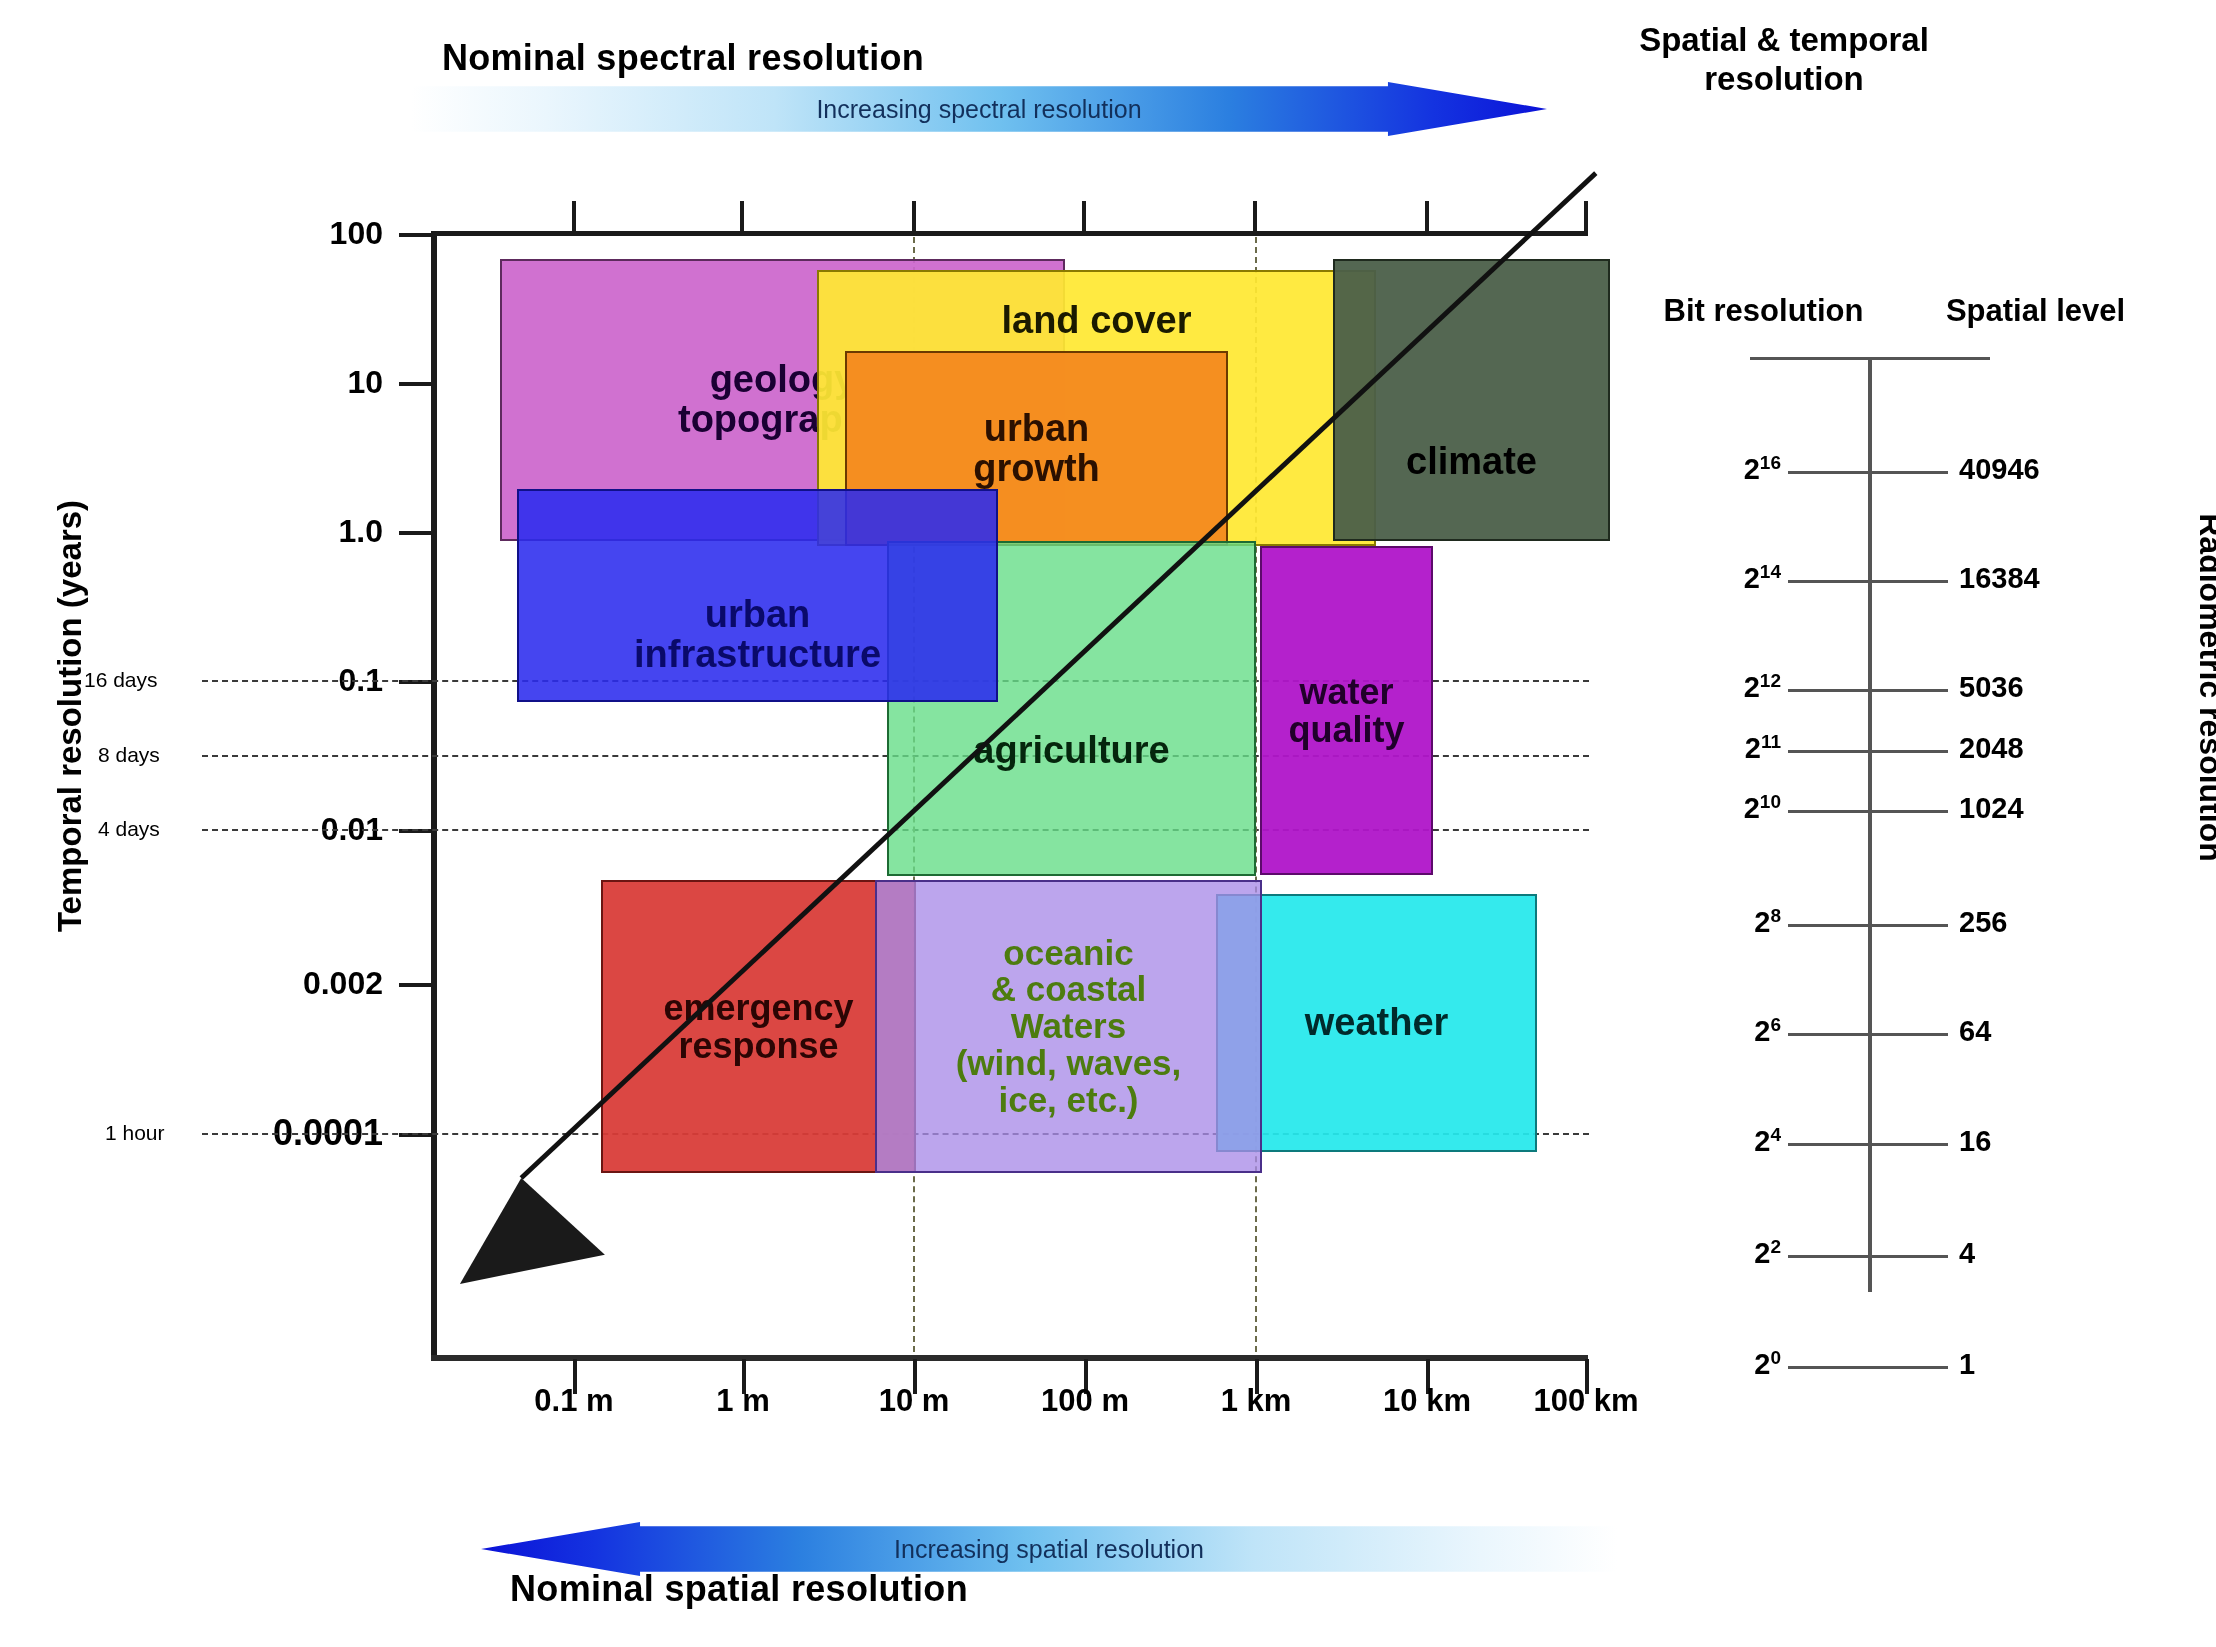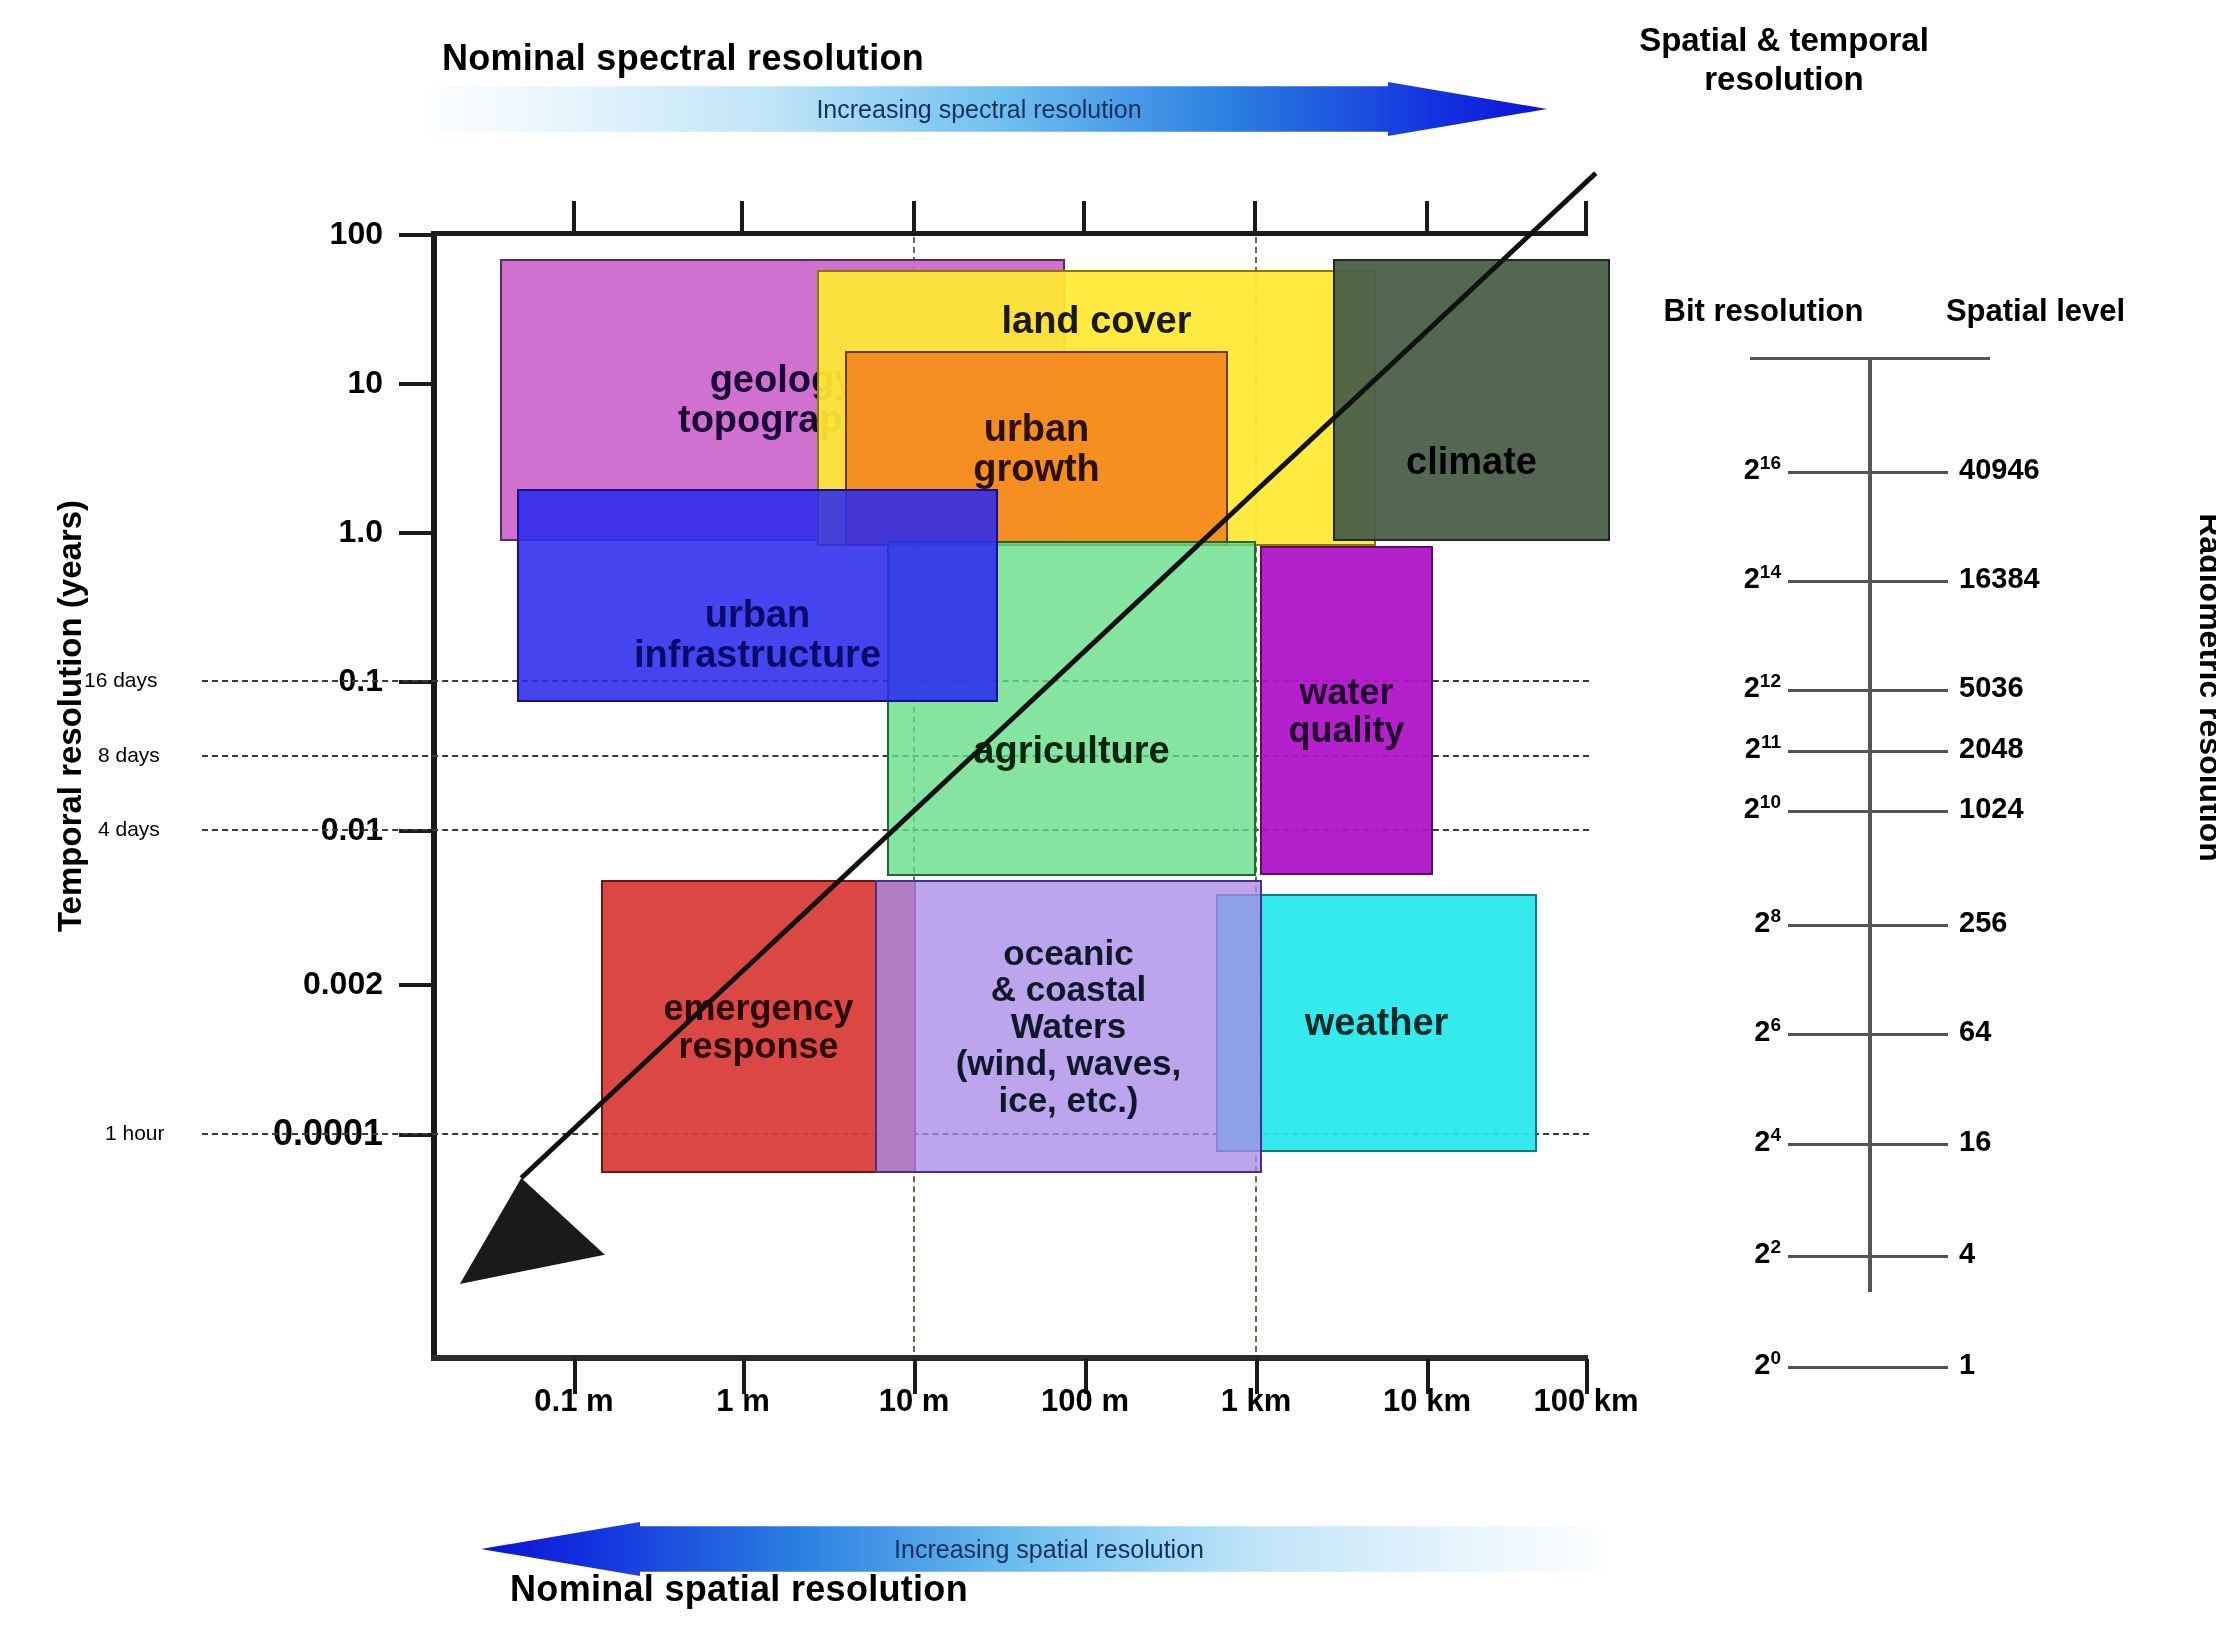--- a/index.html
+++ b/index.html
@@ -212,21 +212,21 @@
 </div>
 
 <div class="box" style="left:1216px;top:894px;width:321px;height:258px;
             background:rgba(37,232,236,.93);border:2.1px solid #0d7a7c;
             font-size:38px;color:#012a2b;">
   <span>weather</span>
 </div>
 
 <div class="box" style="left:875px;top:880px;width:387px;height:293px;
             background:rgba(169,140,232,.78);border:2.1px solid #4a2f8a;
-            font-size:35px;color:#0f172a;">
+            font-size:35px;color:#4d7c0f;">
   <span>
     <span>oceanic</span>
     <span>&amp; coastal</span>
     <span>Waters</span>
     <span>(wind, waves,</span>
     <span>ice, etc.)</span>
   </span>
 </div>
 
 <svg class="abs" style="left:0;top:0;width:2216px;height:1648px;pointer-events:none;z-index:40" viewBox="0 0 3180 2364" width="2216" height="1648">

